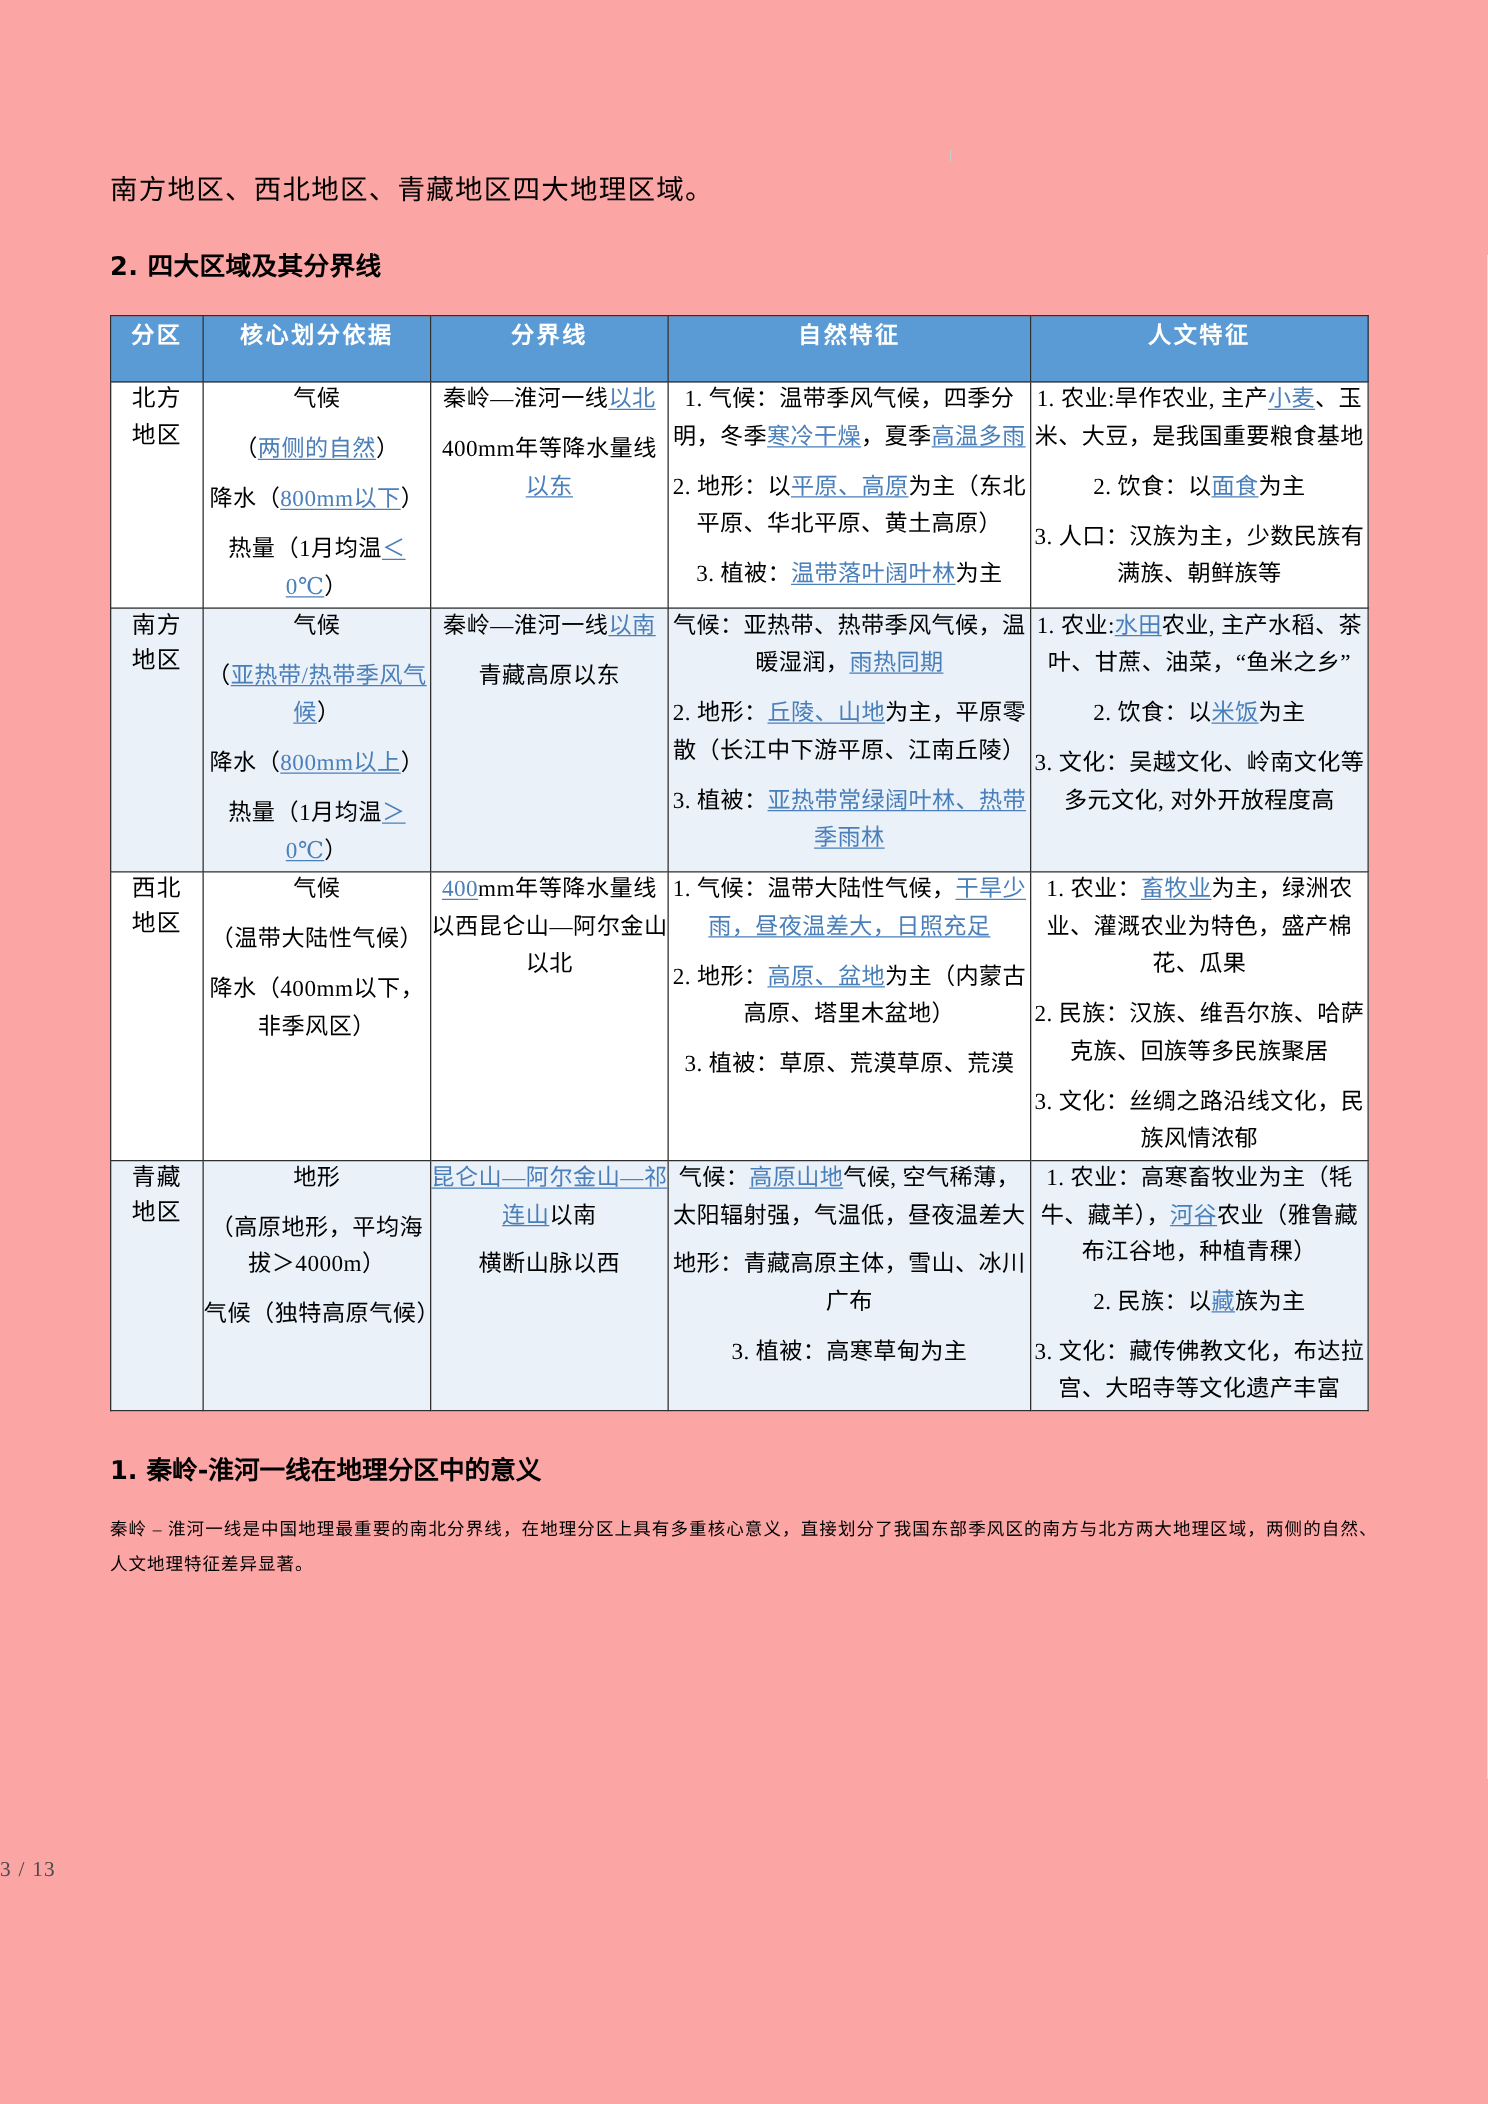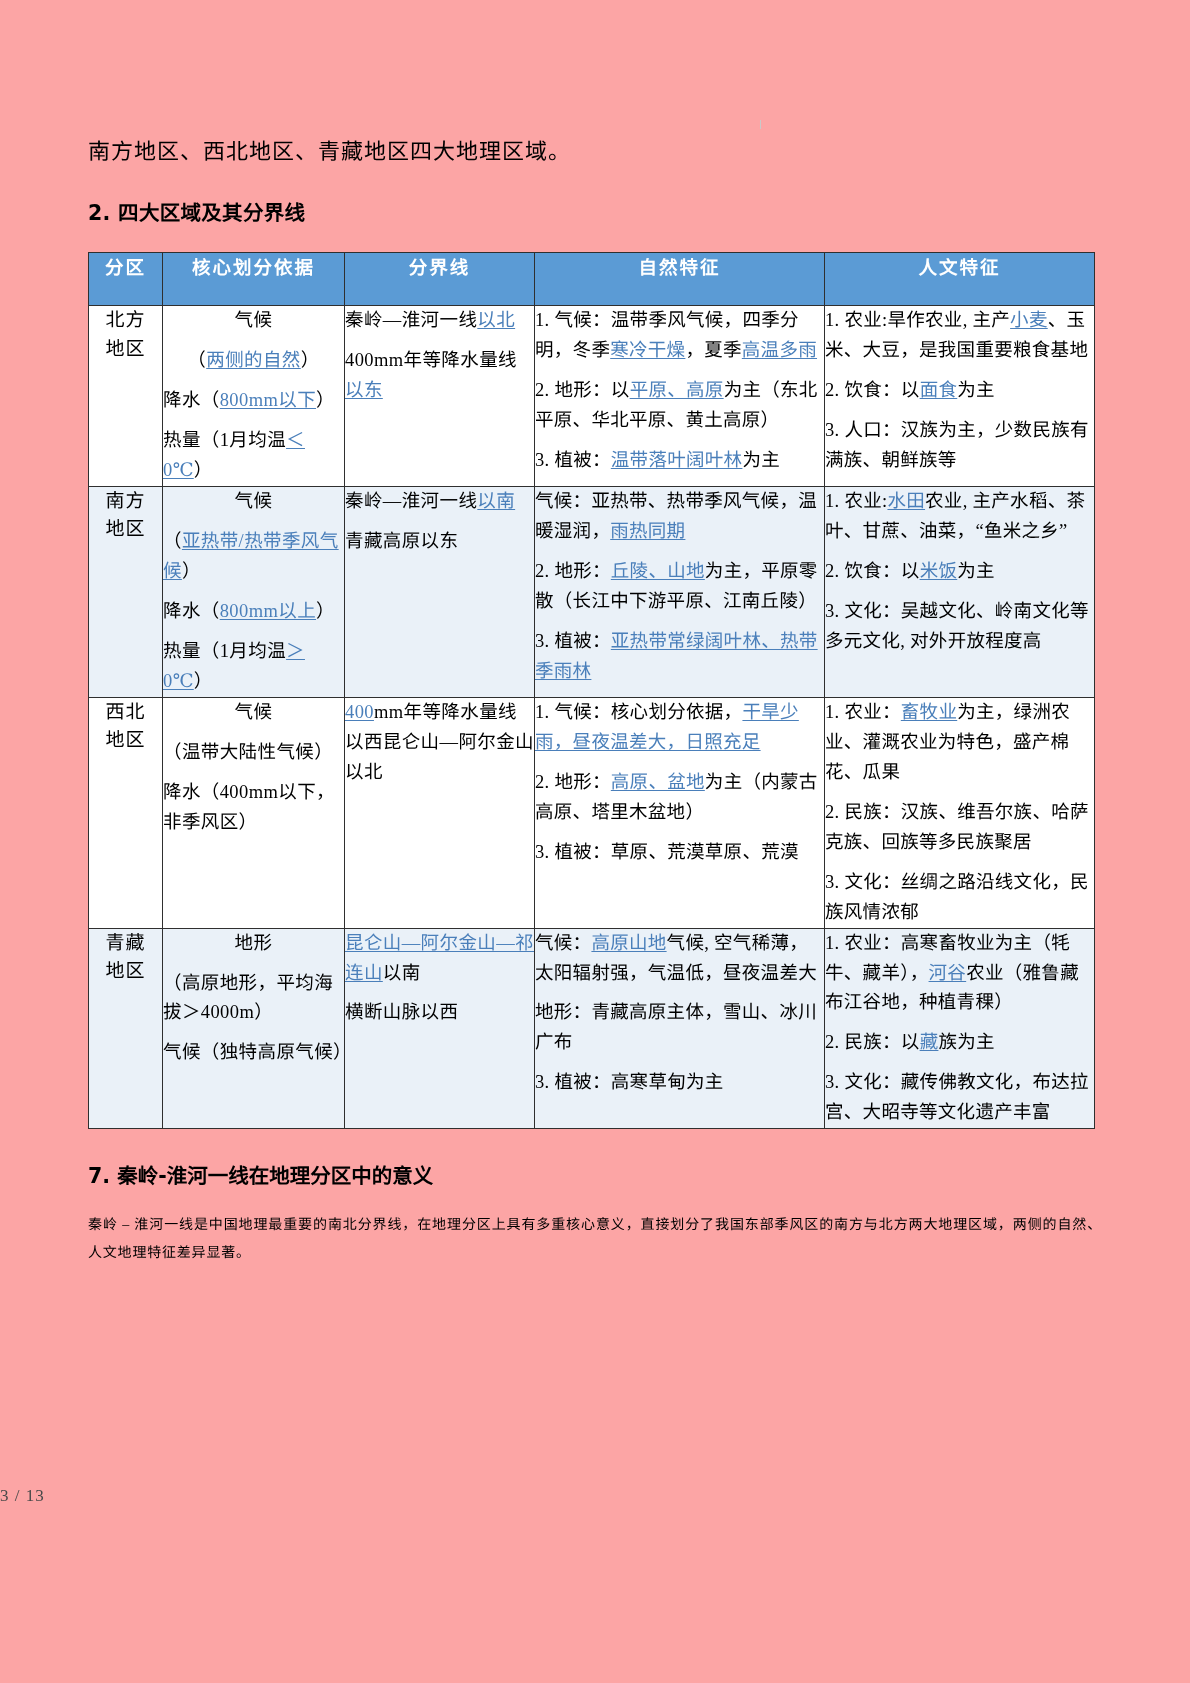--- a/index.html
+++ b/index.html
@@ -116,21 +116,21 @@
     vertical-align: middle;
     padding: 10px 12px;
   }
   td.cell-nat, td.cell-hum {
     font-size: 18.5px;
     line-height: 1.62;
     letter-spacing: 0.3px;
     vertical-align: middle;
     padding: 10px 12px;
   }
-  .blk { margin: 0 0 10px 0; }
+  .blk { margin: 0 0 10px 0; text-align: center; }
   .blk:last-child { margin-bottom: 0; }
 
   
   .kw {
     color: #4a7fba;
     text-decoration: underline;
     text-decoration-color: #4a7fba;
     text-underline-offset: 2px;
   }
 
@@ -265,21 +265,21 @@
             </td>
             <td class="cell-basis">
               <div class="blk center">气候</div>
               <div class="blk">（温带大陆性气候）</div>
               <div class="blk">降水（400mm以下，非季风区）</div>
             </td>
             <td class="cell-line">
               <div class="blk"><span class="kw">400</span><span>mm年等降水量线以西昆仑山—阿尔金山以北</span></div>
             </td>
             <td class="cell-nat">
-              <div class="blk"><span>1. 气候：</span><span>核心划分依据，</span><span class="kw">干旱少雨，昼夜温差大，日照充足</span></div>
+              <div class="blk"><span>1. 气候：</span><span>温带大陆性气候，</span><span class="kw">干旱少雨，昼夜温差大，日照充足</span></div>
               <div class="blk"><span>2. 地形：</span><span class="kw">高原、盆地</span><span>为主（内蒙古高原、塔里木盆地）</span></div>
               <div class="blk"><span>3. 植被：</span><span>草原、荒漠草原、荒漠</span></div>
             </td>
             <td class="cell-hum">
               <div class="blk"><span>1. 农业：</span><span class="kw">畜牧业</span><span>为主，绿洲农业、灌溉农业为特色，盛产棉花、瓜果</span></div>
               <div class="blk"><span>2. 民族：</span><span>汉族、维吾尔族、哈萨克族、回族等多民族聚居</span></div>
               <div class="blk"><span>3. 文化：</span><span>丝绸之路沿线文化，民族风情浓郁</span></div>
             </td>
           </tr>
 
@@ -307,21 +307,21 @@
               <div class="blk"><span>2. 民族：</span><span>以</span><span class="kw">藏</span><span>族为主</span></div>
               <div class="blk"><span>3. 文化：</span><span>藏传佛教文化，布达拉宫、大昭寺等文化遗产丰富</span></div>
             </td>
           </tr>
 
         </tbody>
       </table>
     </div>
 
 
-    <div class="sub-head">7. 秦岭-淮河一线在地理分区中的意义</div>
+    <div class="sub-head">1. 秦岭-淮河一线在地理分区中的意义</div>
 
     <p class="body-para">秦岭 – 淮河一线是中国地理最重要的南北分界线，在地理分区上具有多重核心意义，直接划分了我国东部季风区的南方与北方两大地理区域，两侧的自然、人文地理特征差异显著。</p>
 
 
   </div>
 
   <div class="footer">3 / 13</div>
 
 </div>
 

